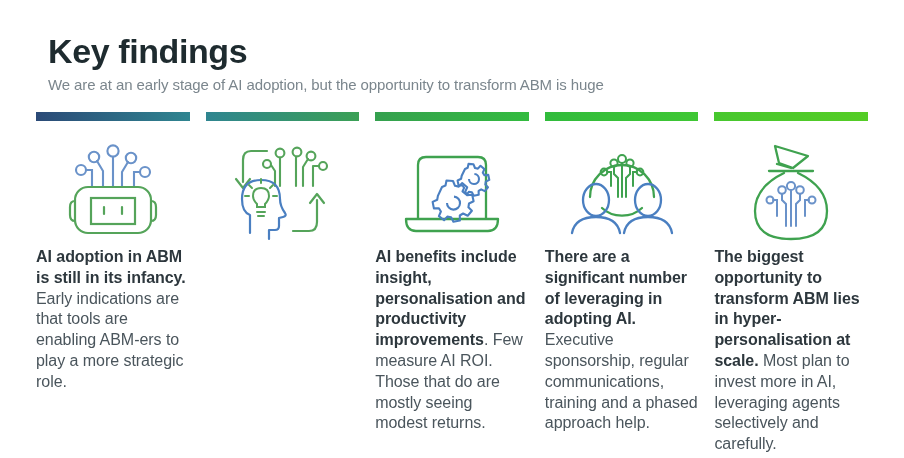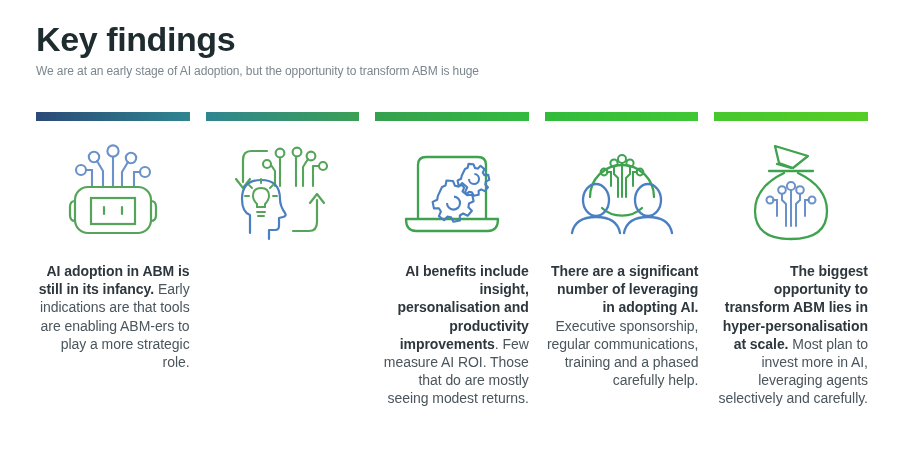--- a/index.html
+++ b/index.html
@@ -11,35 +11,35 @@
     height: 458px;
     background: #ffffff;
     font-family: "Liberation Sans", sans-serif;
     overflow: hidden;
   }
   .slide {
     position: relative;
     width: 718px;
     height: 458px;
     box-sizing: border-box;
-    padding: 0;
+    padding: 12px;
   }
   .header {
     padding: 22px 0 0 36px;
   }
   .title {
     font-size: 34px;
     font-weight: bold;
     color: #1e2b2f;
     letter-spacing: -0.4px;
     line-height: 1.05;
     margin: 0 0 6px 0;
   }
   .subtitle {
-    font-size: 12px;
+    font-size: 15px;
     color: #7b868d;
     font-weight: normal;
     line-height: 1.2;
     margin: 0;
     letter-spacing: -0.1px;
   }
 
   .columns {
     position: absolute;
     left: 36px;
@@ -59,25 +59,25 @@
     height: 9px;
   }
   .icon-wrap {
     height: 112px;
     display: flex;
     align-items: center;
     justify-content: center;
     margin-top: 14px;
   }
   .col-text {
-    text-align: right;
-    font-size: 14px;
+    text-align: left;
+    font-size: 16px;
     line-height: 1.30;
     color: #3b464d;
-    margin-top: 15px;
+    margin-top: 0;
     letter-spacing: -0.05px;
   }
   .col-text .lead {
     font-weight: bold;
     color: #2d373d;
   }
   .col-text .rest {
     font-weight: normal;
     color: #4a555c;
   }
@@ -209,21 +209,21 @@
           </g>
           <g fill="none" stroke="#4a7fc1" stroke-width="2.3" stroke-linecap="round">
             <ellipse cx="30" cy="59" rx="13" ry="16"></ellipse>
             <ellipse cx="82" cy="59" rx="13" ry="16"></ellipse>
             <path d="M6,92 q3,-16 24,-16 q21,0 24,16"></path>
             <path d="M58,92 q3,-16 24,-16 q21,0 24,16"></path>
           </g>
         </svg>
       </div>
       <div class="col-text">
-        <span class="lead">There are a significant number of leveraging in adopting AI.</span><span class="rest"> Executive sponsorship, regular communications, training and a phased carefully help.</span>
+        <span class="lead">There are a significant number of leveraging in adopting AI.</span><span class="rest"> Executive sponsorship, regular communications, training and a phased approach help.</span>
       </div>
     </div>
 
     <div class="col">
       <div class="bar" style="background:linear-gradient(90deg,#47c72e,#55cd26);"></div>
       <div class="icon-wrap">
         <svg width="104" height="102" viewBox="0 0 104 102">
           <g fill="none" stroke="#3fa24f" stroke-width="2.3" stroke-linejoin="round" stroke-linecap="round">
             <path d="M36,6 L69,16 L54,28 L40,23 z"></path>
             <path d="M38,24 L52,28"></path>

